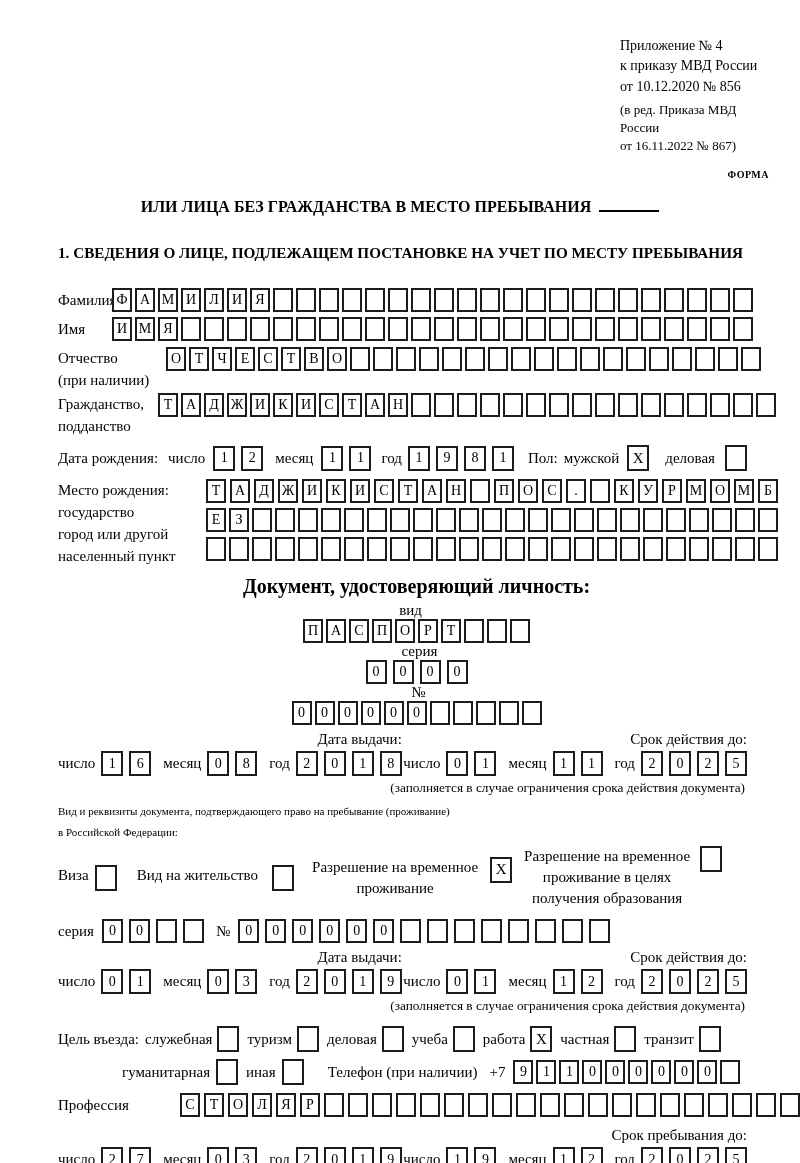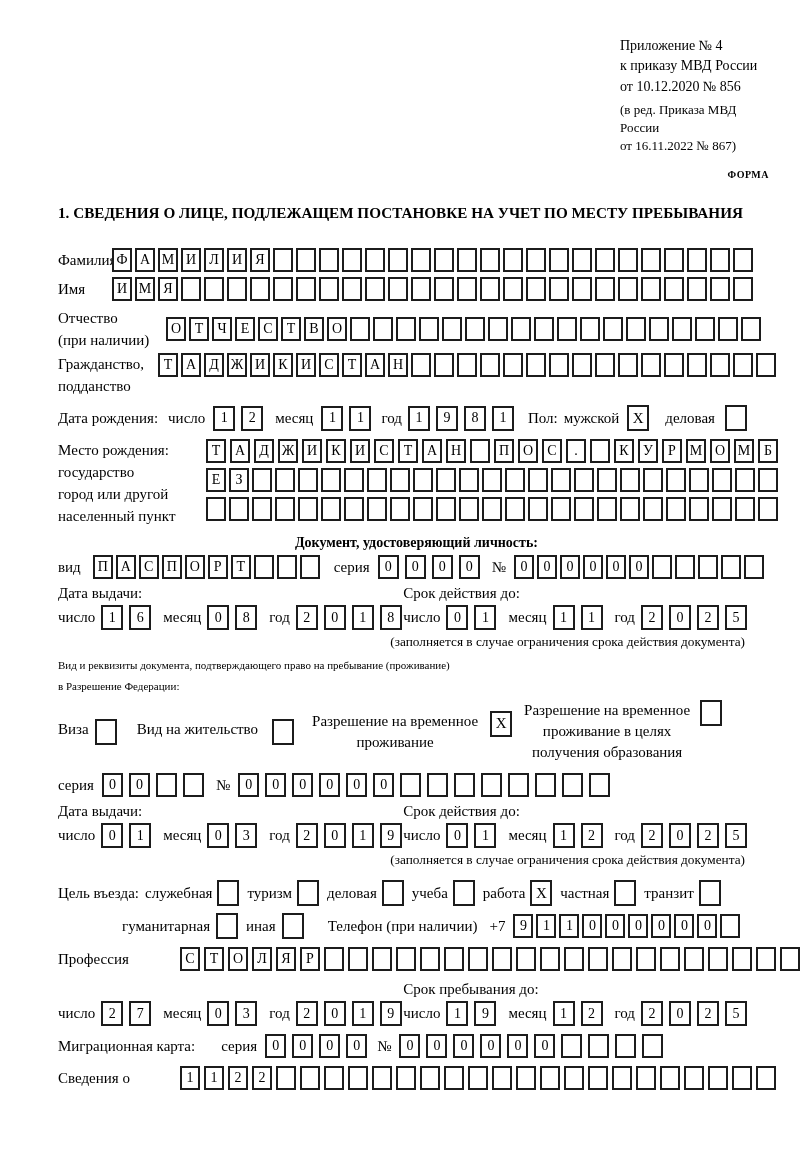--- a/index.html
+++ b/index.html
@@ -35,26 +35,26 @@
   .cell{flex:0 0 auto;width:20px;height:24px;box-sizing:border-box;border:2px solid #1c1c1c;
         display:flex;align-items:center;justify-content:center;font-size:14px;background:#fff;}
   .cells.mid .cell{width:21px;}
   .cells.date{gap:6px;}
   .cells.date .cell{width:22px;height:25px;}
   .stackrows{display:flex;flex-direction:column;gap:5px;}
   
   .cb{flex:0 0 auto;width:22px;height:26px;box-sizing:border-box;border:2px solid #1c1c1c;
       display:inline-flex;align-items:center;justify-content:center;font-size:15px;background:#fff;}
   
-  .doc-header{margin-top:8px;text-align:center;font-weight:bold;font-size:14px;}
+  .doc-header{margin-top:8px;text-align:center;font-weight:bold;font-size:20px;}
   
   .dates{display:flex;margin-top:6px;align-items:flex-end;}
   .date-col{display:flex;flex-direction:column;}
   .date-col.right{margin-left:auto;margin-right:28px;}
-  .date-head{text-align:left;font-size:15px;margin-bottom:3px;}
+  .date-head{text-align:right;font-size:15px;margin-bottom:3px;}
   .date-line{display:flex;align-items:center;}
   .date-line .lbl{margin-right:6px;}
   .date-line .cells{margin-right:12px;}
   .date-line .cells:last-child{margin-right:0;}
   .note-right{text-align:right;font-size:13.3px;margin-top:4px;padding-right:30px;}
   .text-line{font-size:11px;margin-top:9px;}
   
   .types-row{display:flex;align-items:center;margin-top:8px;}
   .type{display:flex;align-items:flex-start;}
   .t-lbl{font-size:15px;line-height:21px;text-align:center;white-space:nowrap;}
@@ -83,20 +83,21 @@
     <div>к приказу МВД России</div>
     <div>от 10.12.2020 № 856</div>
     <div class="gap"></div>
     <div class="note-line">(в ред. Приказа МВД России</div>
     <div class="note-line">от 16.11.2022 № 867)</div>
   </div>
 
   <div class="form-label">ФОРМА</div>
 
   <div class="title">
+    <div><span>ИЛИ ЛИЦА БЕЗ ГРАЖДАНСТВА В МЕСТО ПРЕБЫВАНИЯ</span><span class="uline"></span></div>
   </div>
 
   <div class="section-title">1. СВЕДЕНИЯ О ЛИЦЕ, ПОДЛЕЖАЩЕМ ПОСТАНОВКЕ НА УЧЕТ ПО МЕСТУ ПРЕБЫВАНИЯ</div>
 
   <div class="row" style="margin-top:26px;">
     <span class="lbl w54">Фамилия</span>
     <span class="cells">
         <span class="cell">Ф</span>
         <span class="cell">А</span>
         <span class="cell">М</span>
@@ -155,21 +156,21 @@
         <span class="cell"></span>
         <span class="cell"></span>
         <span class="cell"></span>
         <span class="cell"></span>
         <span class="cell"></span>
         <span class="cell"></span>
         <span class="cell"></span>
       </span>
   </div>
 
-  <div class="row top" style="margin-top:6px;align-items:center;">
+  <div class="row top" style="margin-top:6px;">
     <span class="lbl-col w100">
       <span>Отчество</span>
       <span>(при наличии)</span>
     </span>
     <span class="cells">
         <span class="cell">О</span>
         <span class="cell">Т</span>
         <span class="cell">Ч</span>
         <span class="cell">Е</span>
         <span class="cell">С</span>
@@ -345,21 +346,21 @@
           <span class="cell"></span>
           <span class="cell"></span>
           <span class="cell"></span>
           <span class="cell"></span>
         </span>
     </span>
   </div>
 
   <div class="doc-header">Документ, удостоверяющий личность:</div>
 
-  <div class="row" style="margin-top:4px;">
+  <div class="row" style="margin-top:4px;flex-direction:column;">
     <span class="lbl mr12">вид</span>
     <span class="cells">
         <span class="cell">П</span>
         <span class="cell">А</span>
         <span class="cell">С</span>
         <span class="cell">П</span>
         <span class="cell">О</span>
         <span class="cell">Р</span>
         <span class="cell">Т</span>
         <span class="cell"></span>
@@ -431,21 +432,21 @@
             <span class="cell">0</span>
             <span class="cell">2</span>
             <span class="cell">5</span>
           </span>
       </div>
     </div>
   </div>
   <div class="note-right">(заполняется в случае ограничения срока действия документа)</div>
 
   <div class="text-line">Вид и реквизиты документа, подтверждающего право на пребывание (проживание)</div>
-  <div class="text-line">в Разрешение Федерации:</div>
+  <div class="text-line">в Российской Федерации:</div>
 
   <div class="types-row">
     <span class="type">
       <span class="t-lbl">Виза</span>
       <span class="cb ml6"></span>
     </span>
     <span class="type ml20">
       <span class="t-lbl">Вид на жительство</span>
       <span class="cb ml14"></span>
     </span>

